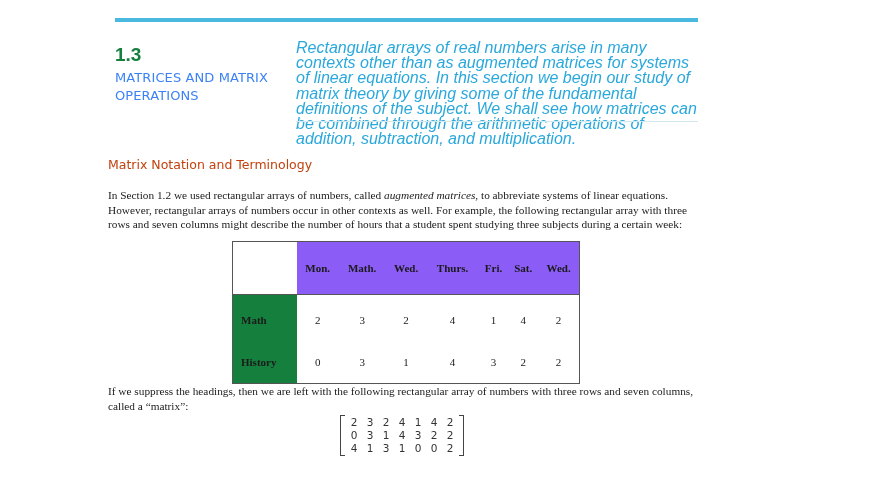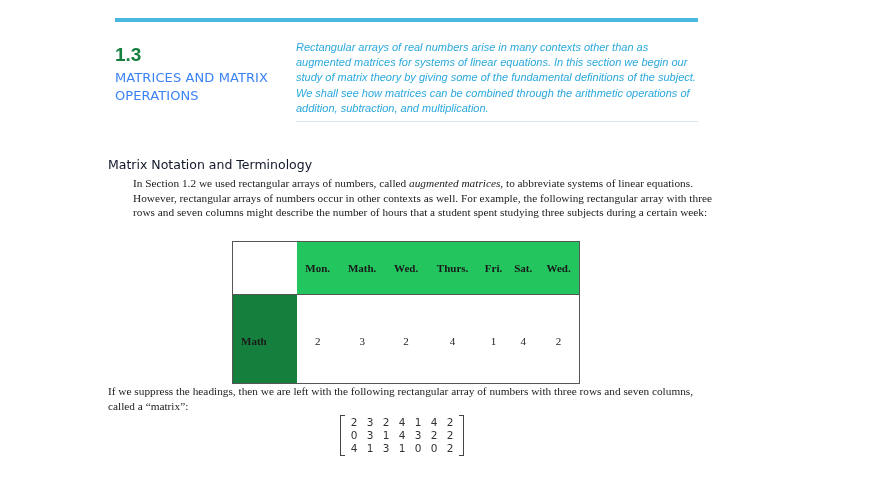--- a/index.html
+++ b/index.html
@@ -44,49 +44,49 @@
       color: #3b82f6;
       letter-spacing: 0.1px;
     }
     .intro {
       position: absolute;
       left: 296px;
       top: 40px;
       width: 410px;
       font-family: "Liberation Sans", sans-serif;
       font-style: italic;
-      font-size: 11px;
+      font-size: 16px;
       line-height: 15.2px;
       color: #2aa8dc;
     }
     .intro-rule {
       position: absolute;
       left: 296px;
       top: 121px;
       width: 402px;
       height: 1px;
       background: #d3e8ef;
     }
     .subheading {
       position: absolute;
       left: 108px;
       top: 157px;
       font-family: "DejaVu Sans", sans-serif;
       font-size: 12.5px;
-      color: #0f172a;
+      color: #c2410c;
     }
     .para {
       position: absolute;
       left: 108px;
       width: 600px;
       font-size: 11.3px;
       line-height: 14.6px;
       color: #1a1a1a;
     }
-    .para1 { top: 176px; margin-left: 25px; }
+    .para1 { top: 188px; }
     .para2 { top: 384px; }
     .para em { font-style: italic; }
 
     .data-table {
       position: absolute;
       left: 232px;
       top: 241px;
       width: 348px;
       height: 143px;
       border: 1px solid #555;
@@ -94,21 +94,21 @@
       font-family: "Liberation Serif", serif;
       font-size: 11px;
     }
     .data-table th, .data-table td {
       padding: 0;
       text-align: center;
     }
     .data-table thead th {
       font-weight: bold;
       height: 52px;
-      background: #22c55e;
+      background: #8b5cf6;
       border-bottom: 1px solid #555;
     }
     .data-table thead th.corner {
       background: #ffffff;
       width: 64px;
     }
     .data-table tbody th {
       font-weight: bold;
       text-align: left;
       padding-left: 8px;
@@ -185,20 +185,30 @@
     <tr>
       <th>Math</th>
       <td>2</td>
       <td>3</td>
       <td>2</td>
       <td>4</td>
       <td>1</td>
       <td>4</td>
       <td>2</td>
     </tr>
+    <tr>
+      <th>History</th>
+      <td>0</td>
+      <td>3</td>
+      <td>1</td>
+      <td>4</td>
+      <td>3</td>
+      <td>2</td>
+      <td>2</td>
+    </tr>
   </tbody>
 </table>
 
 <div class="para para2">If we suppress the headings, then we are left with the following rectangular array of numbers with three rows and seven columns, called a “matrix”:</div>
 
 <div class="matrix">
   <div class="bracket left"></div>
   <div class="matrix-body">
     <div class="matrix-row">
       <span class="matrix-cell">2</span>

